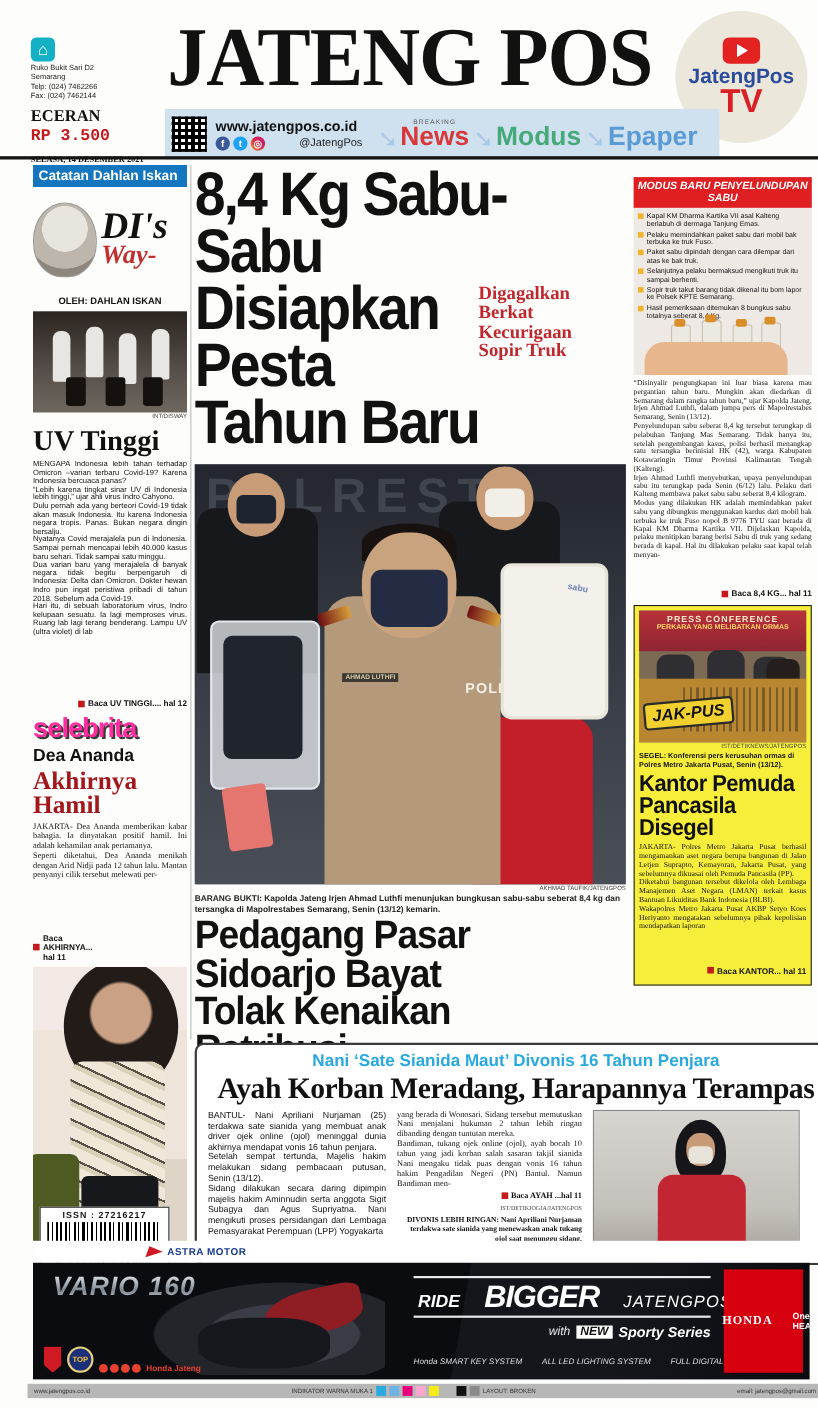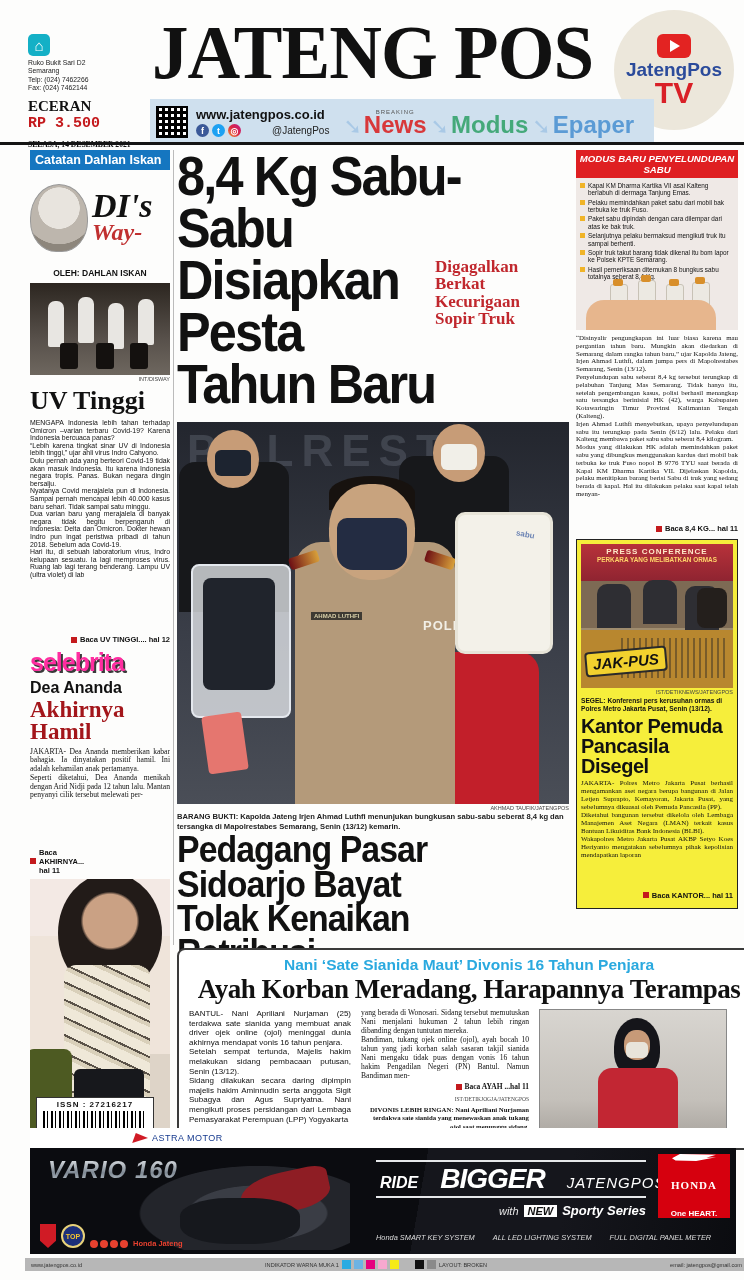--- a/index.html
+++ b/index.html
@@ -138,21 +138,21 @@
   .mb{display:flex;gap:3px;margin-bottom:2px;}
   .mb-sq{width:5px;height:5px;background:#f0b428;flex:none;margin-top:1px;}
   .mb-t{font-size:6.4px;line-height:1.15;}
   .hand-illus{position:relative;height:46px;}
   .palm{position:absolute;left:6px;bottom:-6px;width:130px;height:34px;background:#e7b68d;border-radius:18px 18px 0 0;}
   .bottle{position:absolute;bottom:16px;width:16px;height:26px;background:#ece9e2;border:1px solid #c8c2b6;border-radius:3px;}
   .bcap{position:absolute;top:-6px;left:2px;width:10px;height:7px;background:#d88f2a;border-radius:2px;}
   .sem-lead{font-weight:bold;font-size:9.3px;line-height:1.22;margin-top:5px;}
   .sem-rest{font-family:"Liberation Serif",serif;font-size:6.9px;line-height:1.13;height:186px;margin-top:4px;}
   .jakpus{background:#f6ee3b;border:1px solid #222;padding:4px;margin-top:6px;}
-  .jp-photo{position:relative;height:144px;overflow:hidden;background:linear-gradient(#7d6a54 0 58%,#9f8c6e 58%);}
+  .jp-photo{position:relative;height:120px;overflow:hidden;background:linear-gradient(#7d6a54 0 58%,#9f8c6e 58%);}
   .jp-banner{position:absolute;top:0;left:0;right:0;height:34px;background:linear-gradient(#b8323a,#8f2431);
              color:#ffd9a0;text-align:center;padding-top:3px;}
   .jp-b1{font-size:8px;font-weight:bold;color:#ffe9c9;letter-spacing:1px;}
   .jp-b2{font-size:6.4px;font-weight:bold;color:#ffd46a;}
   .jp-desk{position:absolute;bottom:0;left:0;right:0;height:58px;background:#b8872f;}
   .jp-dots{position:absolute;bottom:10px;left:40px;right:6px;height:40px;
            background:repeating-linear-gradient(90deg,#3a3124 0 2px,transparent 2px 6px);opacity:.5;}
   .jp-sign{position:absolute;left:4px;bottom:14px;background:#f2d12e;border:2px solid #2a2a2a;border-radius:4px;
            font-weight:bold;font-style:italic;font-size:15px;padding:2px 6px;transform:rotate(-5deg);}
   .jp-person{position:absolute;width:34px;height:44px;background:#2e2e33;border-radius:10px 10px 0 0;}
@@ -175,41 +175,41 @@
               background:linear-gradient(#d8d5d0,#c4c0ba 70%,#a9a49e);}
   .hijab{position:absolute;left:74px;top:8px;width:46px;height:58px;border-radius:50% 50% 40% 40%;background:#15151a;}
   .nface{position:absolute;left:84px;top:20px;width:26px;height:30px;border-radius:45%;background:#c79a78;}
   .nmask{position:absolute;left:86px;top:32px;width:22px;height:16px;background:#e8e4da;border-radius:5px;}
   .nshirt{position:absolute;left:58px;top:58px;width:80px;height:70px;background:#c22633;border-radius:14px 14px 0 0;}
   .nchair{position:absolute;left:40px;top:48px;width:116px;height:80px;background:#2a2623;border-radius:12px;z-index:-1;}
 
   
   .astra-band{background:#fff;display:flex;align-items:center;padding-left:104px;gap:4px;height:20px;}
   .astra-arrow{width:0;height:0;border-left:14px solid #d01b25;border-top:5px solid transparent;border-bottom:5px solid transparent;transform:skewX(-20deg);}
-  .astra-t{color:#163a8e;font-weight:normal;font-size:9px;letter-spacing:.5px;}
+  .astra-t{color:#163a8e;font-weight:bold;font-size:9px;letter-spacing:.5px;}
   .ad{position:relative;background:linear-gradient(100deg,#0b0c10 0 55%,#15161c 55% 75%,#0b0c10);overflow:hidden;}
   .vario{position:absolute;left:18px;top:8px;font-style:italic;font-weight:bold;font-size:24px;letter-spacing:1px;
          background:linear-gradient(#f4f6f8,#7e8893 60%,#c9d1d8);-webkit-background-clip:text;background-clip:text;color:transparent;}
   .moto{position:absolute;left:90px;top:10px;width:230px;height:92px;
         background:radial-gradient(ellipse at 60% 60%,#3a3d45 0 35%,#23252b 36% 60%,transparent 61%);}
   .moto::before{content:"";position:absolute;left:120px;top:14px;width:90px;height:40px;background:#8e1d24;
                 border-radius:50% 20% 40% 20%;transform:rotate(-12deg);}
   .moto::after{content:"";position:absolute;left:60px;top:40px;width:120px;height:46px;background:#16181d;border-radius:40%;}
   .ride-wrap{position:absolute;left:346px;top:12px;width:270px;color:#fff;}
   .ride-line{display:flex;align-items:baseline;gap:22px;border-top:2px solid #e6e8ea;border-bottom:2px solid #e6e8ea;padding:1px 4px;}
   .w-ride{font-style:italic;font-weight:bold;font-size:16px;}
   .w-bigger{font-style:italic;font-weight:bold;font-size:28px;letter-spacing:-1px;}
   .w-sens{font-style:italic;font-size:15px;letter-spacing:1px;}
   .with-line{display:flex;align-items:center;gap:5px;justify-content:flex-end;margin-top:5px;}
   .w-with{color:#e8e8e8;font-style:italic;font-size:11px;}
   .w-new{background:#fff;color:#111;font-weight:bold;font-style:italic;font-size:11px;padding:0 4px;}
   .w-sporty{color:#fff;font-weight:bold;font-style:italic;font-size:13px;}
   .features{position:absolute;left:346px;bottom:12px;display:flex;gap:18px;color:#ddd;font-style:italic;font-size:7.4px;}
-  .honda-box{position:absolute;right:6px;top:6px;width:72px;height:64px;background:#d6000e;color:#fff;
-             display:flex;flex-direction:column;align-items:center;justify-content:center;gap:18px;}
+  .honda-box{position:absolute;right:6px;top:6px;width:72px;height:94px;background:#d6000e;color:#fff;
+             display:flex;flex-direction:row;align-items:center;justify-content:center;gap:18px;}
   .wing{width:44px;height:16px;background:#fff;clip-path:polygon(0 60%,18% 0,100% 10%,78% 55%,100% 45%,55% 100%,8% 92%);}
   .h-name{font-family:"Liberation Serif",serif;font-weight:bold;font-size:11px;letter-spacing:1px;}
   .h-heart{font-size:8px;font-weight:bold;}
   .badges{position:absolute;left:10px;bottom:6px;display:flex;align-items:flex-end;gap:5px;}
   .pennant{width:16px;height:24px;background:#d01b25;clip-path:polygon(0 0,100% 0,100% 70%,50% 100%,0 70%);}
   .topb{width:20px;height:20px;border-radius:50%;background:#1b2f7a;color:#f4c430;font-weight:bold;font-size:7px;
         display:flex;align-items:center;justify-content:center;border:2px solid #e8d27a;}
   .socdots{display:flex;gap:2px;align-items:center;}
   .sdot{width:8px;height:8px;border-radius:50%;background:#e8412f;}
   .hj{color:#e8412f;font-weight:bold;font-size:7.5px;}
@@ -386,21 +386,21 @@
         <div class="shelf"></div>
         <div class="demo-head" style="left:58px;top:36px;"></div>
         <div class="demo-head" style="left:126px;top:42px;"></div>
         <div class="sign" style="left:2px;top:44px;width:44px;height:64px;transform:rotate(-4deg);"></div>
         <div class="sign" style="left:52px;top:52px;width:56px;height:84px;transform:rotate(2deg);"></div>
         <div class="sign" style="left:114px;top:58px;width:50px;height:80px;transform:rotate(-3deg);"></div>
       </div>
     </div>
   </div>
 
-  <div class="abs rail-r" style="left:576px;top:150px;">
+  <div class="abs rail-r" style="left:576px;top:161px;">
     <div class="modus-hdr">MODUS BARU PENYELUNDUPAN SABU</div>
     <div class="modus-body">
       <div class="mb">
           <span class="mb-sq"></span>
           <span class="mb-t">Kapal KM Dharma Kartika VII asal Kalteng berlabuh di dermaga Tanjung Emas.</span>
         </div>
       <div class="mb">
           <span class="mb-sq"></span>
           <span class="mb-t">Pelaku memindahkan paket sabu dari mobil bak terbuka ke truk Fuso.</span>
         </div>

